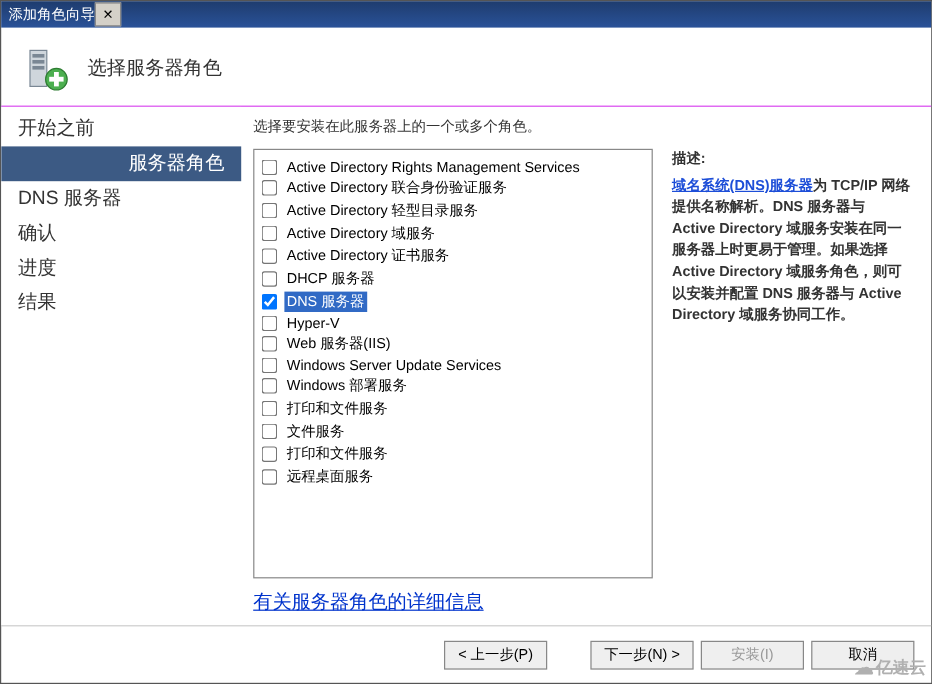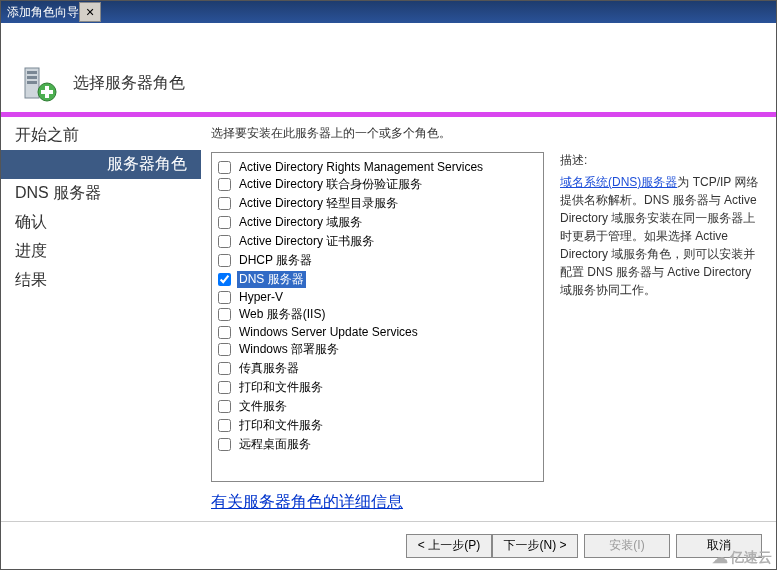--- a/index.html
+++ b/index.html
@@ -1,46 +1,46 @@
 <!DOCTYPE html>
 <html><head>
   <meta charset="utf-8">
   <style>
     * { margin: 0; padding: 0; box-sizing: border-box; }
     body { font-family: "Microsoft YaHei", "SimSun", Tahoma, sans-serif; font-size: 12px; background: #fff; }
     .window { width: 777px; height: 570px; border: 1px solid #555; display: flex; flex-direction: column; }
     .titlebar { background: linear-gradient(#1e3c6e, #2a5298); color: #fff; height: 22px; display: flex; align-items: center; padding-left: 6px; }
     .titlebar-text { font-size: 12px; }
     .close-btn { width: 22px; height: 20px; background: #d4d0c8; border: 1px solid #888; display: flex; align-items: center; justify-content: center; font-size: 11px; cursor: pointer; color: #000; margin-right: 1px; }
-    .header { display: flex; align-items: center; padding: 10px 18px 6px 18px; border-bottom: 5px solid #d946ef; height: 66px; margin-top: 28px; }
+    .header { display: flex; align-items: center; padding: 10px 18px 6px 18px; border-bottom: 1px solid #d946ef; height: 66px; }
     .header-icon { width: 40px; height: 40px; margin-right: 14px; }
     .header-title { font-size: 16px; font-weight: normal; color: #333; }
     .body { display: flex; flex: 1; overflow: hidden; }
     .sidebar { width: 200px; background: #fff; padding-top: 4px; }
     .sidebar-item { padding: 4px 14px; color: #333; cursor: pointer; font-size: 16px; }
     .sidebar-item.active { background: #3c5a84; color: #fff; text-align: right; }
     .content { flex: 1; padding: 8px 16px 8px 10px; display: flex; flex-direction: column; }
     .instruction { margin-bottom: 10px; color: #333; }
     .col-wrap { display: flex; flex: 1; gap: 16px; min-height: 0; }
     .roles-col { flex: 1; display: flex; flex-direction: column; min-height: 0; }
     .col-label { margin-bottom: 4px; color: #333; }
     .roles-box { flex: 1; border: 1px solid #888; padding: 6px 6px; overflow: auto; background: #fff; }
     .role-row { display: flex; align-items: center; padding: 1px 0; }
     .role-row input[type=checkbox] { margin-right: 6px; }
     .role-label { font-size: 12px; padding: 0 2px; }
     .role-row.selected .role-label { background: #316ac5; color: #fff; }
     .helplink { color: #0033cc; text-decoration: underline; margin-top: 10px; cursor: pointer; font-size: 16px; display: inline-block; }
-    .desc-col { width: 200px; }
+    .desc-col { width: 200px; font-weight: bold; }
     .desc-title { margin-bottom: 4px; color: #333; }
     .desc-text { color: #333; line-height: 1.5; }
     .desc-text a { color: #1d4ed8; text-decoration: underline; cursor: pointer; }
     .footer { height: 48px; border-top: 1px solid #ccc; display: flex; align-items: center; justify-content: flex-end; padding-right: 14px; gap: 6px; position: relative; }
     .btn { min-width: 86px; height: 24px; border: 1px solid #888; background: #efefef; font-size: 12px; cursor: pointer; padding: 0 8px; }
     .btn:disabled { color: #999; cursor: default; }
-    .btn-group { display: flex; }
+    .btn-group { display: flex; gap: 36px; }
     .btn-group .btn { border-radius: 0; }
     .watermark { position: absolute; right: 4px; bottom: 2px; font-size: 14px; color: #b0b0b0; font-weight: bold; pointer-events: none; display: flex; align-items: center; gap: 2px; }
     .watermark-cloud { font-size: 16px; }
   </style>
 </head>
 <body>
 
 <div class="window">
 
   <div class="titlebar">
@@ -118,24 +118,20 @@
               <div class="role-row">
                 <input type="checkbox" style="">
                 <span class="role-label">Windows Server Update Services</span>
               </div>
               <div class="role-row">
                 <input type="checkbox" style="">
                 <span class="role-label">Windows 部署服务</span>
               </div>
               <div class="role-row">
                 <input type="checkbox" style="">
-                <span class="role-label">传真服务器</span>
-              </div>
-              <div class="role-row">
-                <input type="checkbox" style="">
                 <span class="role-label">打印和文件服务</span>
               </div>
               <div class="role-row">
                 <input type="checkbox" style="">
                 <span class="role-label">文件服务</span>
               </div>
               <div class="role-row">
                 <input type="checkbox" style="">
                 <span class="role-label">打印和文件服务</span>
               </div>

